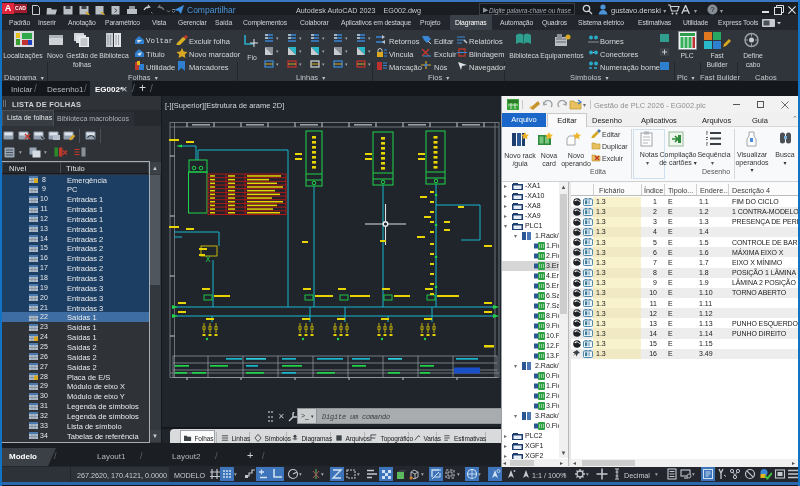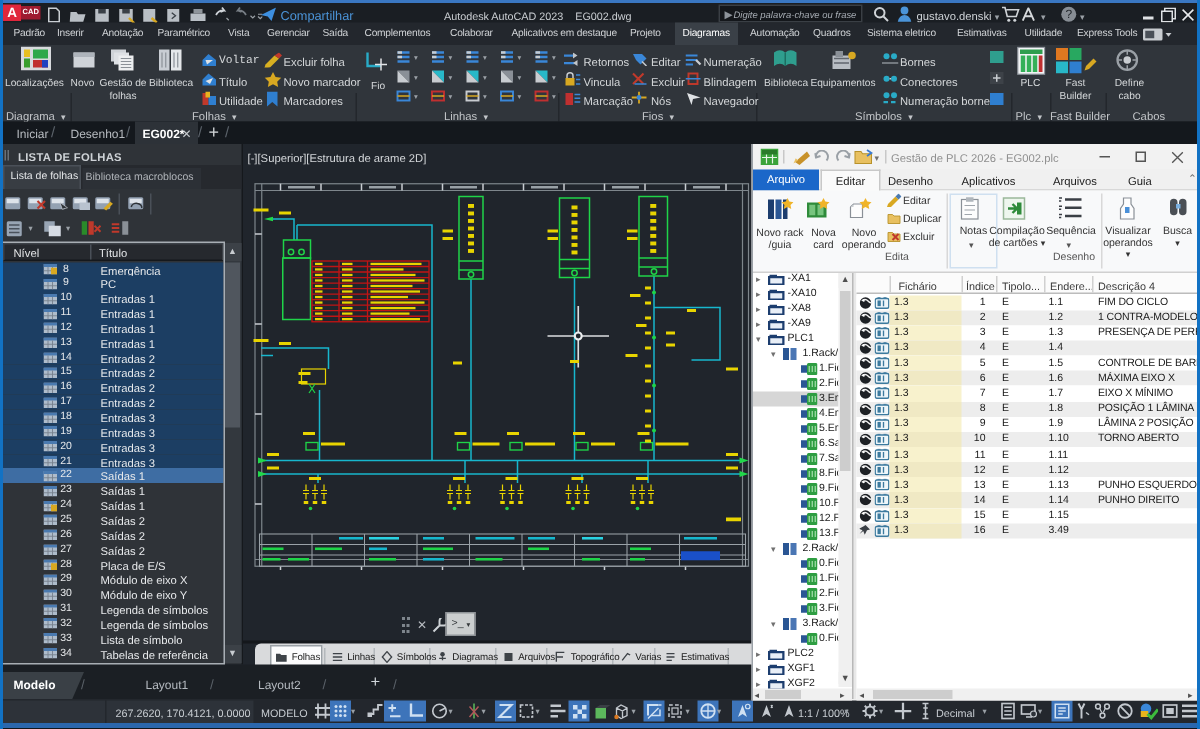--- a/index.html
+++ b/index.html
@@ -238,21 +238,21 @@
   <div class="stxt" style="left:434px;top:20px;">Excluir</div>
   <svg style="position:absolute;left:421px;top:31px" width="11" height="9" viewBox="0 0 11 9">
         <path d="M0 4 h10 M5 0 v8" stroke="#d8a821" stroke-width="1.2"></path>
         <circle cx="5" cy="4" r="1.6" fill="#3a87d8"></circle>
       </svg>
   <div class="stxt" style="left:434px;top:33px;">Nós</div>
   <svg style="position:absolute;left:457px;top:5px" width="11" height="9" viewBox="0 0 11 9">
         <path d="M0 2 h8 m-8 3 h8 m-8 3 h5" stroke="#3a87d8" stroke-width="1.2"></path>
         <path d="M7 5 l3 3" stroke="#c8ccd0" stroke-width="1.5"></path>
       </svg>
-  <div class="stxt" style="left:469px;top:7px;">Numeração</div>
+  <div class="stxt" style="left:469px;top:7px;">Relatórios</div>
   <svg style="position:absolute;left:457px;top:18px" width="11" height="9" viewBox="0 0 11 9">
         <rect x="2" y="1" width="6" height="7" fill="none" stroke="#c0392b" stroke-width="1.3"></rect>
         <path d="M0 4.5 h10" stroke="#3a87d8"></path>
       </svg>
   <div class="stxt" style="left:469px;top:20px;">Blindagem</div>
   <svg style="position:absolute;left:457px;top:31px" width="11" height="9" viewBox="0 0 11 9">
         <path d="M1 1 l9 3 l-5 1 l-1 4 z" fill="#dfe2e5"></path>
       </svg>
   <div class="stxt" style="left:469px;top:33px;">Navegador</div>
 
@@ -1061,20 +1061,23 @@
 
 <div class="abs" style="left:268px;top:411px;width:5px;height:11px;border-left:2px dotted #7e858c;border-right:2px dotted #7e858c;"></div>
 <div class="abs" style="left:278px;top:412px;font-size:8px;color:#b8bdc2;">✕</div>
 <svg class="abs" style="left:288px;top:412px" width="10" height="10" viewBox="0 0 10 10">
       <path d="M1 9 l4 -4 m0 -3 a3 3 0 1 1 3 3 l-3 0 0 -3 z" stroke="#cdd2d6" stroke-width="1.3" fill="none"></path>
     </svg>
 <div class="abs" style="left:297px;top:408px;width:20px;height:16px;background:#cbcecf;border:1px solid #8f9498;">
   <span style="position:absolute;left:3px;top:3px;font-size:7px;color:#33373a;">&gt;_</span>
       <span style="position:absolute;left:13px;top:4px;font-size:5px;color:#33373a;">▾</span>
 </div>
+<div class="abs" style="left:317px;top:408px;width:185px;height:16px;background:#a8acaf;border:1px solid #8f9498;border-left:none;">
+  <span style="position:absolute;left:5px;top:4px;font-size:7px;font-style:italic;color:#3a3e41;font-family:'Liberation Mono',monospace;letter-spacing:-0.2px;">Digite um comando</span>
+</div>
 
 <div class="abs" id="dtabs" style="left:170px;top:429px;width:333px;height:17px;background:#d9dadc;border-radius:4px 0 0 0;">
       <div style="position:absolute;left:10px;top:1px;width:35px;height:16px;background:#fbfbfc;border:1px solid #9aa0a5;"></div>
       <div style="position:absolute;left:46px;top:3px;width:1px;height:11px;background:#b4b8bc;"></div>
       <div style="position:absolute;left:79px;top:3px;width:1px;height:11px;background:#b4b8bc;"></div>
       <div style="position:absolute;left:116px;top:3px;width:1px;height:11px;background:#b4b8bc;"></div>
       <div style="position:absolute;left:160px;top:3px;width:1px;height:11px;background:#b4b8bc;"></div>
       <div style="position:absolute;left:194px;top:3px;width:1px;height:11px;background:#b4b8bc;"></div>
       <div style="position:absolute;left:238px;top:3px;width:1px;height:11px;background:#b4b8bc;"></div>
       <div style="position:absolute;left:266px;top:3px;width:1px;height:11px;background:#b4b8bc;"></div>

